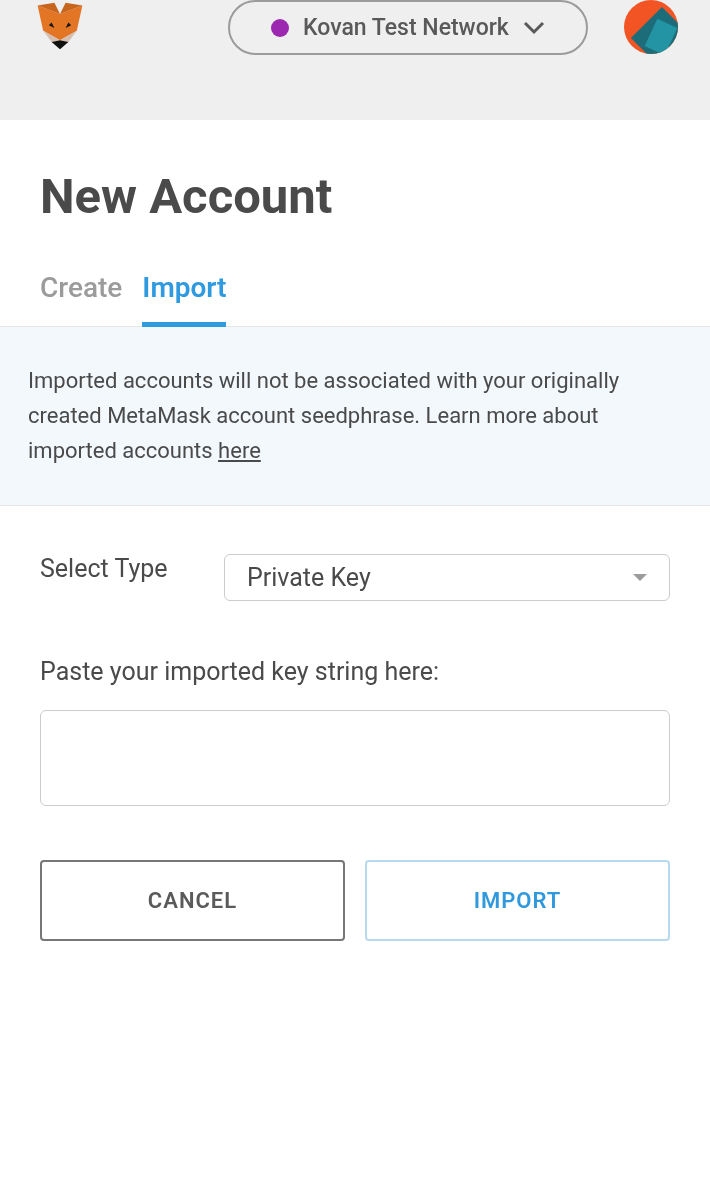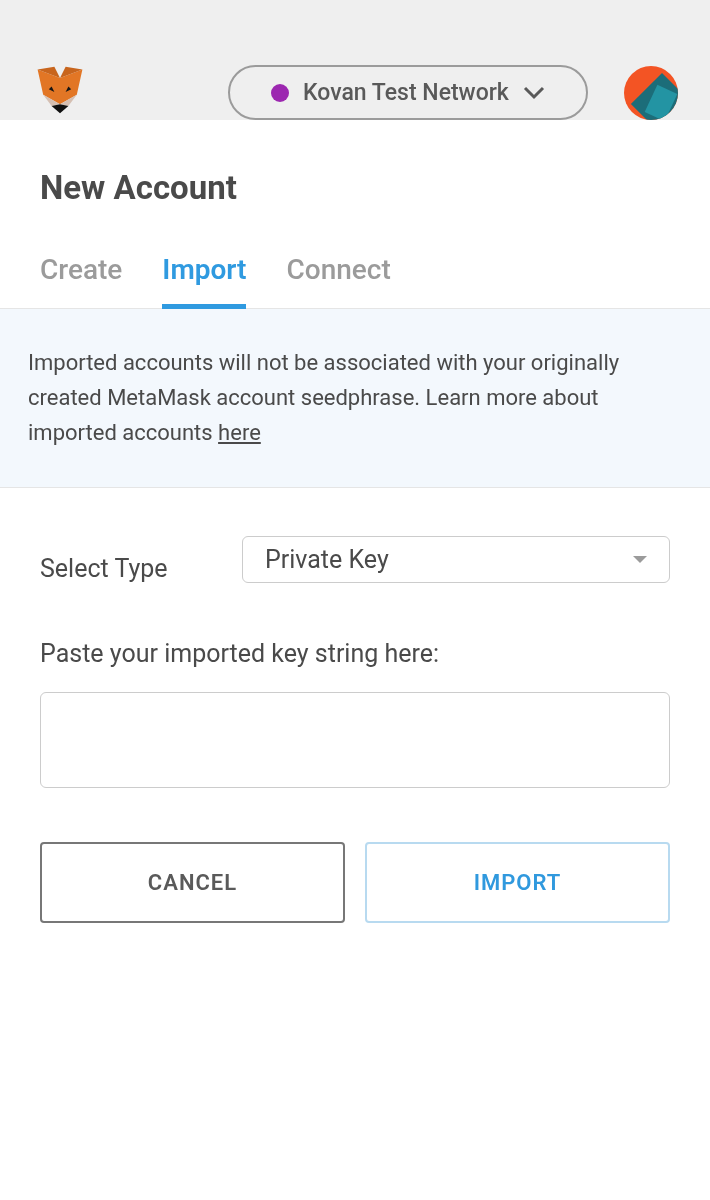--- a/index.html
+++ b/index.html
@@ -10,21 +10,21 @@
     body {
       font-family: -apple-system, BlinkMacSystemFont, "Segoe UI", Roboto, Helvetica, Arial, sans-serif;
       width: 710px;
       height: 1200px;
       background: #ffffff;
     }
     .header {
       background: #efefef;
       height: 120px;
       display: flex;
-      align-items: flex-end;
+      align-items: flex-start;
       padding: 0 32px;
       gap: 20px;
     }
     .fox-logo {
       width: 56px;
       height: 56px;
       flex-shrink: 0;
     }
     .network-pill {
       flex: 1;
@@ -78,28 +78,28 @@
       content: "";
       position: absolute;
       right: 6px;
       bottom: 2px;
       width: 22px;
       height: 30px;
       background: #2394a3;
       transform: rotate(25deg);
     }
     .page-title {
-      font-size: 33px;
+      font-size: 49px;
       font-weight: 700;
       color: #4a4a4a;
       padding: 48px 40px 36px 40px;
     }
     .tabs {
       display: flex;
-      gap: 40px;
+      gap: 20px;
       padding: 0 40px;
       border-bottom: 1px solid #e5e5e5;
     }
     .tab {
       font-size: 28px;
       font-weight: 500;
       color: #9b9b9b;
       padding: 10px 0 18px 0;
       cursor: pointer;
       border-bottom: 5px solid transparent;
@@ -121,22 +121,22 @@
     .info-link {
       text-decoration: underline;
       cursor: pointer;
       color: #4a4a4a;
     }
     .form-area {
       padding: 48px 40px 0 40px;
     }
     .select-row {
       display: flex;
-      align-items: flex-end;
-      gap: 42px;
+      align-items: flex-start;
+      gap: 24px;
       margin-bottom: 56px;
     }
     .select-label {
       font-size: 25px;
       color: #4a4a4a;
       width: 160px;
     }
     .select-box {
       flex: 1;
       border: 1px solid #cccccc;
@@ -223,21 +223,20 @@
     </span>
   </div>
   <div class="avatar"></div>
 </div>
 
 <h1 class="page-title">New Account</h1>
 
 <div class="tabs">
   <div class="tab">Create</div>
   <div class="tab active">Import</div>
-  <div class="tab">Connect</div>
 </div>
 
 <div class="info-banner">
   <span>Imported accounts will not be associated with your originally created MetaMask account seedphrase. Learn more about imported accounts </span><span class="info-link">here</span>
 </div>
 
 <div class="form-area">
   <div class="select-row">
     <div class="select-label">Select Type</div>
     <div class="select-box">

